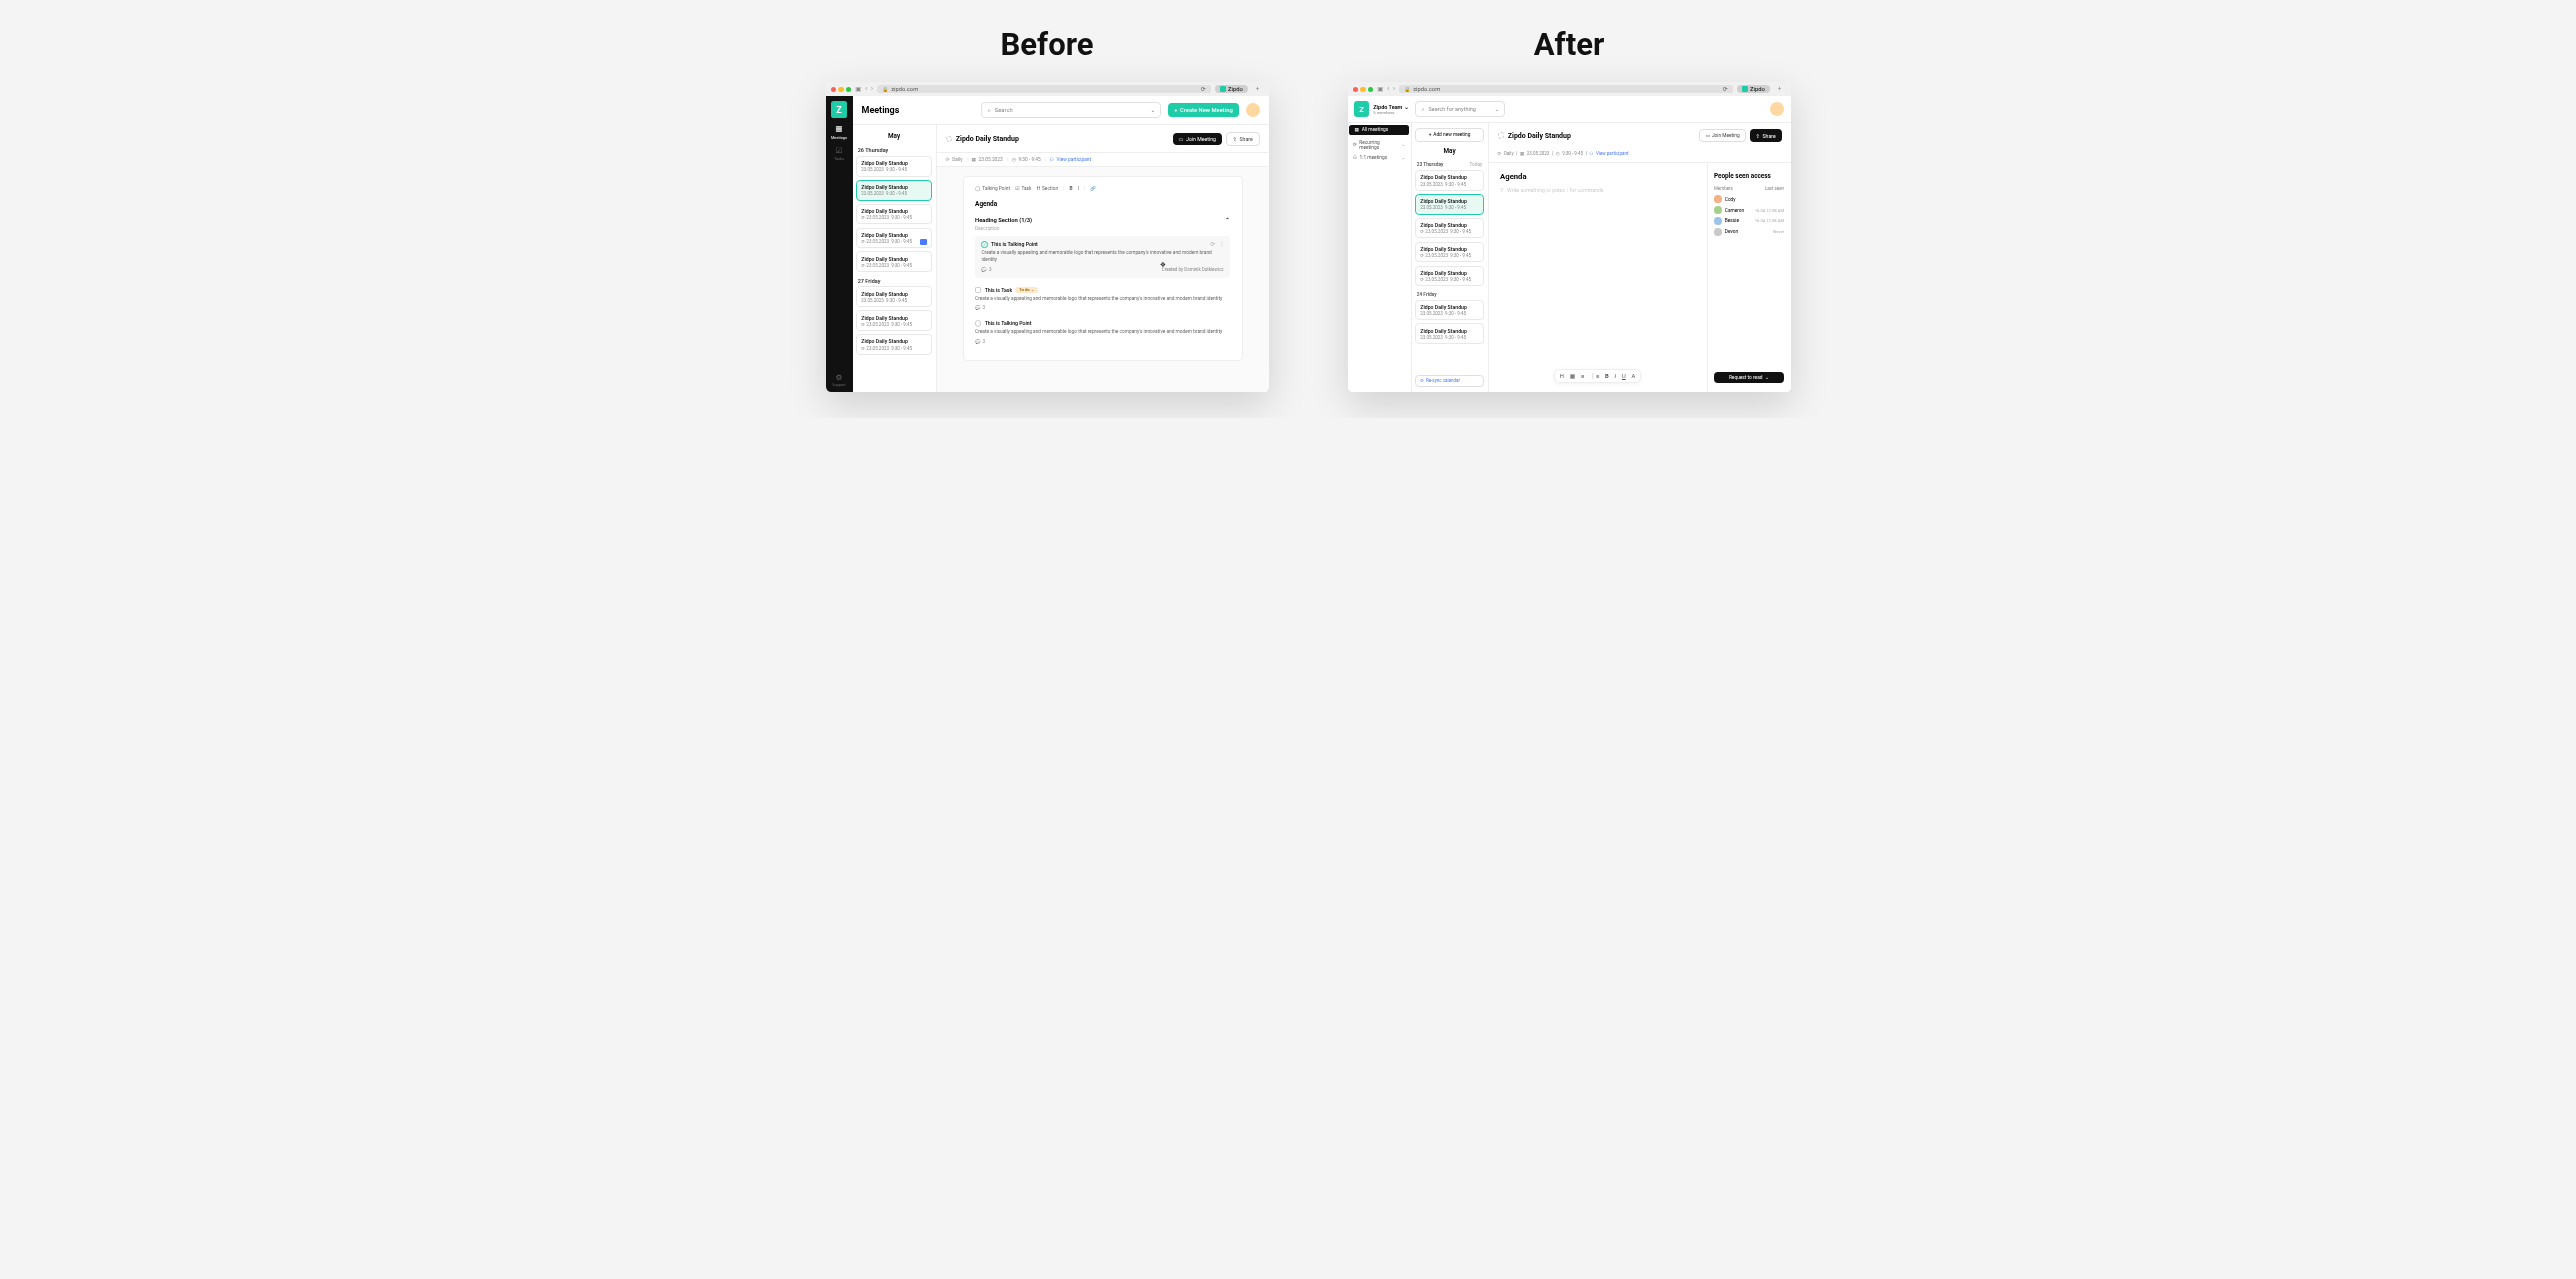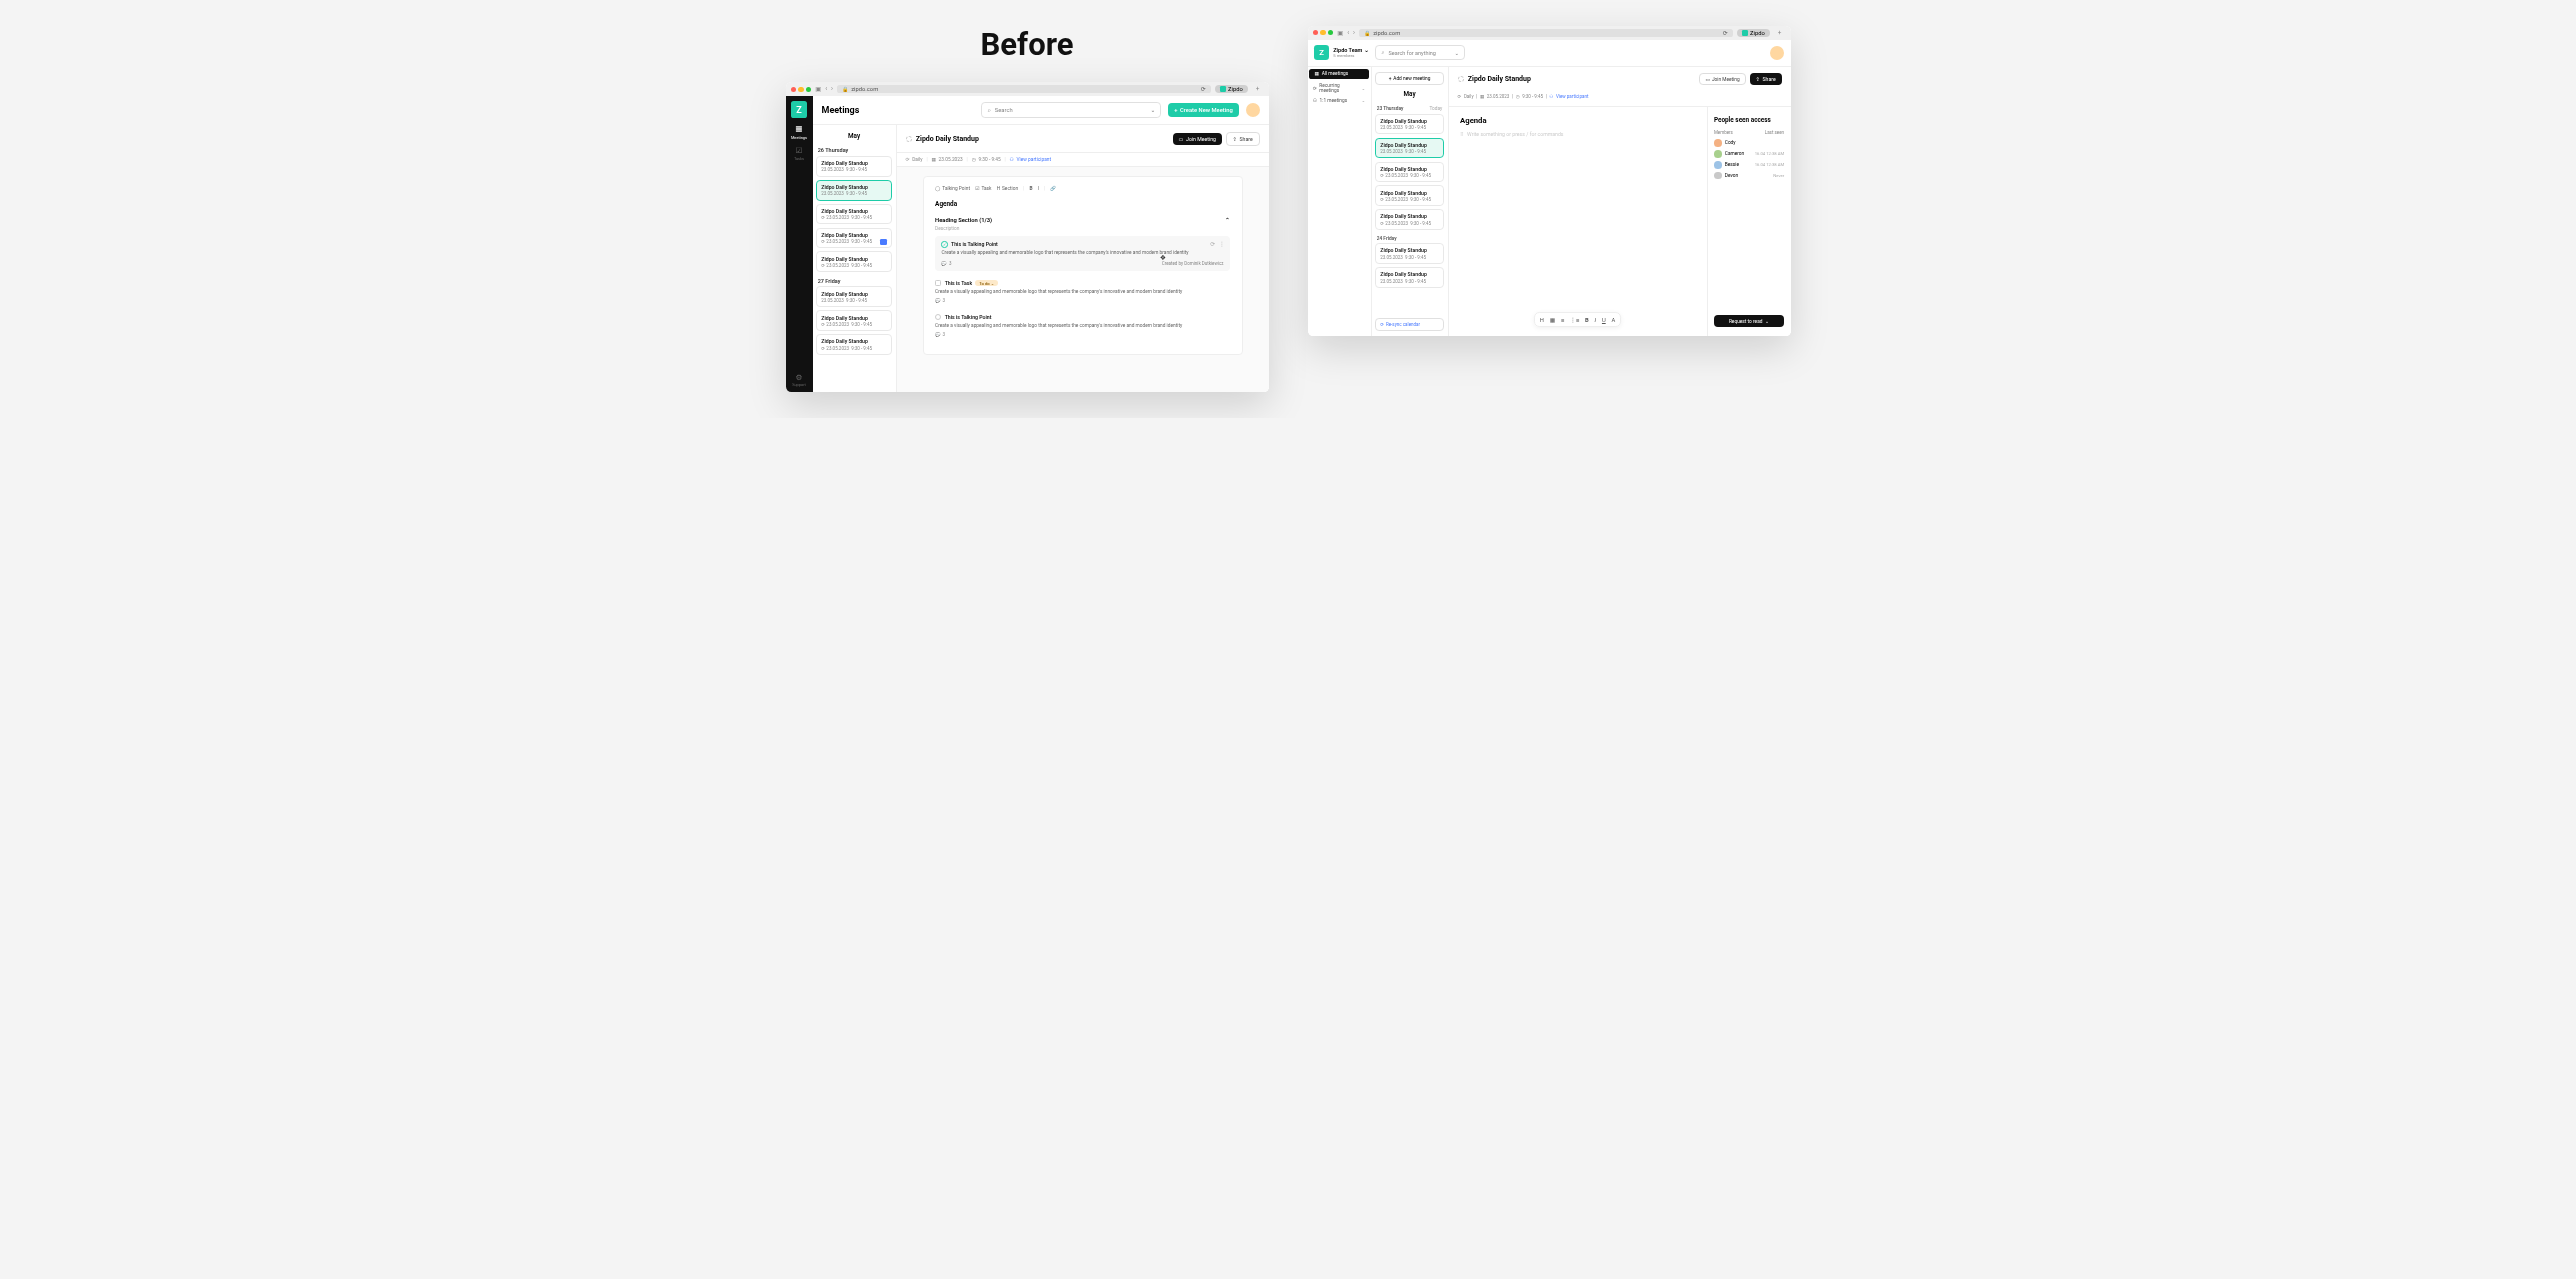--- a/index.html
+++ b/index.html
@@ -1,18 +1,18 @@
 <!DOCTYPE html>
 <html style="font-size:10.3px"><head>
 <meta charset="utf-8">
 <style>
 * { margin: 0; padding: 0; box-sizing: border-box; font-family: -apple-system, BlinkMacSystemFont, "Segoe UI", Roboto, sans-serif; }
 body { background: #f4f4f4; padding: 26px 13px; display: flex; justify-content: center; }
 .comparison { display: flex; gap: 39px; max-width: 1005px; width: 100%; }
-.side { flex: 1; }
+.side { flex: 1; margin-left: 40px; }
 .side-label { text-align: center; font-size: 31px; font-weight: 700; margin-bottom: 19.3px; color: #111; }
 .window { background: #fff; border-radius: 5.2px; box-shadow: 0 13px 39px rgba(0,0,0,0.15); overflow: hidden; font-size: 6.4px; }
 
 
 .chrome { background: #f0f0f0; padding: 2.6px 5.2px; display: flex; align-items: center; gap: 3.9px; }
 .dots { display: flex; gap: 2.6px; }
 .dot { width: 5.2px; height: 5.2px; border-radius: 50%; }
 .dot.red { background: #ff5f56; }
 .dot.yellow { background: #ffbd2e; }
 .dot.green { background: #27c93f; }
@@ -342,20 +342,21 @@
                 </div>
               </div>
             </div>
           </div>
         </div>
       </div>
     </div>
   </div>
 
   <div class="side">
+    <div class="side-label">After</div>
     <div class="window">
       <div class="chrome">
         <div class="dots">
           <div class="dot red"></div>
           <div class="dot yellow"></div>
           <div class="dot green"></div>
         </div>
         <div class="chrome-nav">
           <span>▣</span>
           <span>‹</span>

